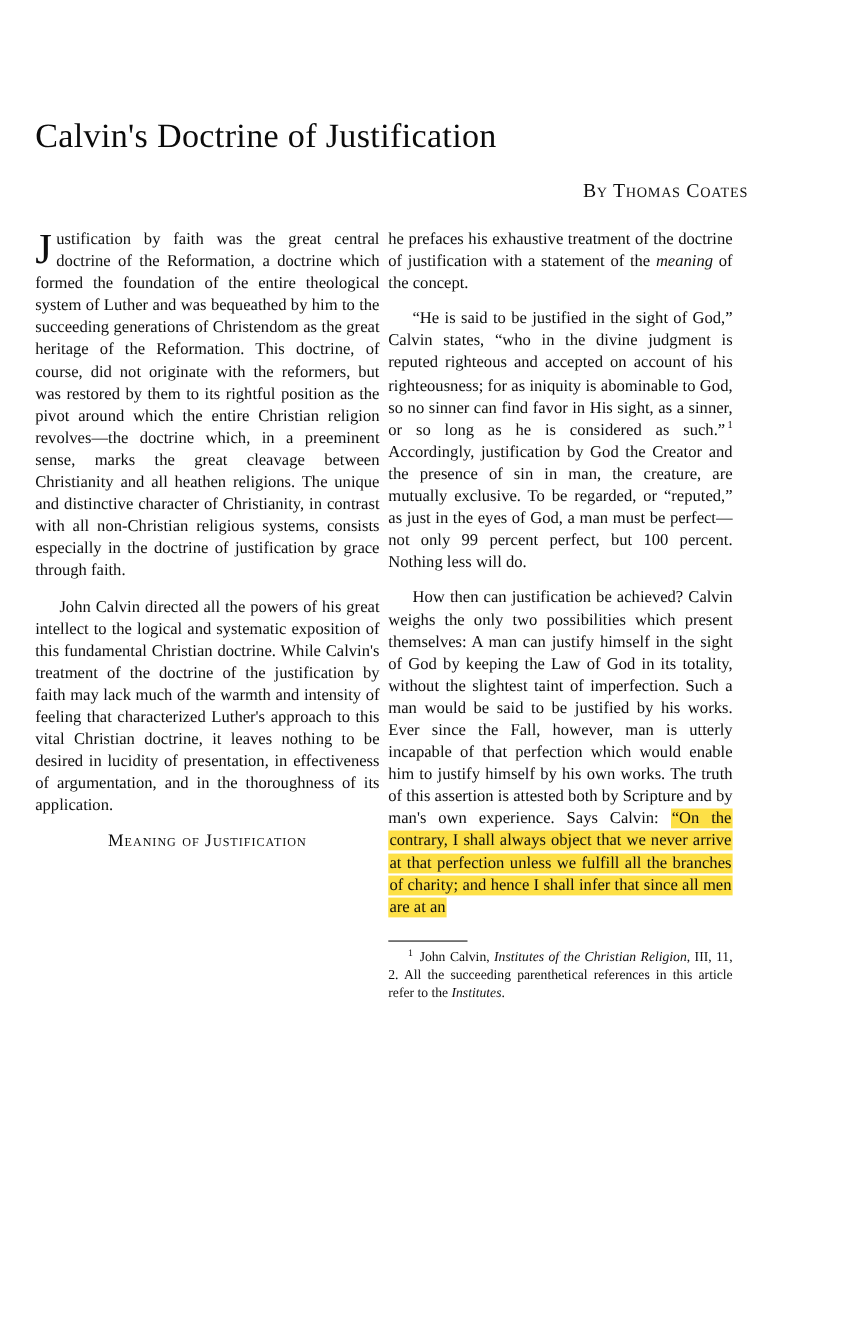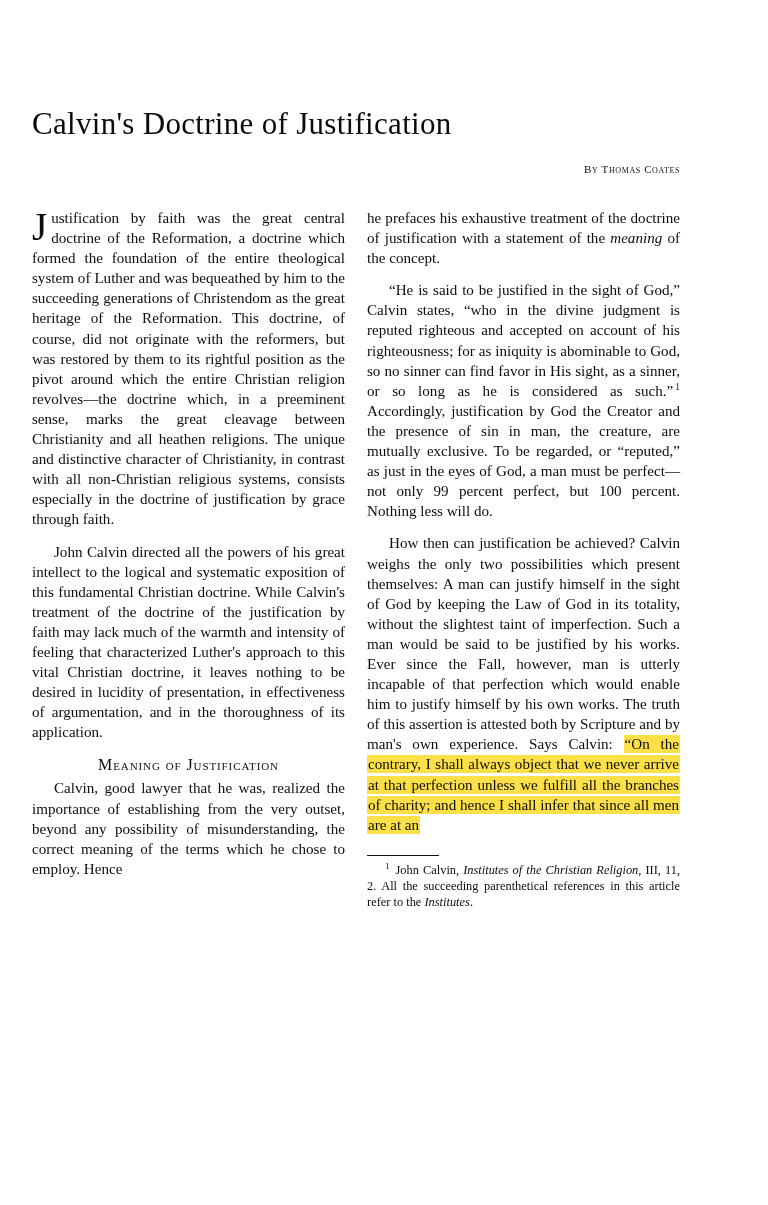--- a/index.html
+++ b/index.html
@@ -37,21 +37,21 @@
     font-size: 31px;
     font-weight: 400;
     letter-spacing: 0.3px;
     line-height: 1.05;
     margin: 0;
     color: #0b0b0b;
   }
   .byline {
     text-align: right;
     margin-top: 22px;
-    font-size: 11px;
+    font-size: 18px;
     font-variant: small-caps;
     letter-spacing: 0.6px;
     color: #111;
   }
   .byline .by {
     font-variant: small-caps;
   }
 
   
   .columns {
@@ -60,21 +60,21 @@
     top: 208px;
     width: 648px;
     height: 880px;
   }
   .col {
     position: absolute;
     top: 0;
     width: 313px;
   }
   .col-left  { left: 0px; }
-  .col-right { left: 335px; }
+  .col-right { left: 321px; }
 
   p.body {
     margin: 0;
     font-size: 15.1px;
     line-height: 20.1px;
     text-align: justify;
     text-indent: 22px;
     hyphens: auto;
     -webkit-hyphens: auto;
     color: #0d0d0d;
@@ -164,21 +164,20 @@
   <div class="columns">
 
     <div class="col col-left">
 
       <p class="body first"><span class="dropcap">J</span><span>ustification by faith was the great central doctrine of the Reformation, a doctrine which formed the foundation of the entire theological system of Luther and was bequeathed by him to the succeeding generations of Christendom as the great heritage of the Reformation. This doctrine, of course, did not originate with the reformers, but was restored by them to its rightful position as the pivot around which the entire Christian religion revolves—the doctrine which, in a preeminent sense, marks the great cleavage between Christianity and all heathen religions. The unique and distinctive character of Christianity, in contrast with all non-Christian religious systems, consists especially in the doctrine of justification by grace through faith.</span></p>
 
       <p class="body">John Calvin directed all the powers of his great intellect to the logical and systematic exposition of this fundamental Christian doctrine. While Calvin's treatment of the doctrine of the justification by faith may lack much of the warmth and intensity of feeling that characterized Luther's approach to this vital Christian doctrine, it leaves nothing to be desired in lucidity of presentation, in effectiveness of argumentation, and in the thoroughness of its application.</p>
 
       <h2 class="section-head">Meaning of Justification</h2>
 
-      <p class="body">Calvin, good lawyer that he was, realized the importance of establishing from the very outset, beyond any possibility of misunderstanding, the correct meaning of the terms which he chose to employ. Hence</p>
     </div>
 
     <div class="col col-right">
 
       <p class="body first"><span>he prefaces his exhaustive treatment of the doctrine of justification with a statement of the </span><em class="it">meaning</em><span> of the concept.</span></p>
 
       <p class="body"><span>“He is said to be justified in the sight of God,” Calvin states, “who in the divine judgment is reputed righteous and accepted on account of his righteousness; for as iniquity is abominable to God, so no sinner can find favor in His sight, as a sinner, or so long as he is considered as such.”</span><sup class="fn">1</sup><span> Accordingly, justification by God the Creator and the presence of sin in man, the creature, are mutually exclusive. To be regarded, or “reputed,” as just in the eyes of God, a man must be perfect—not only 99 percent perfect, but 100 percent. Nothing less will do.</span></p>
 
       <p class="body"><span>How then can justification be achieved? Calvin weighs the only two possibilities which present themselves: A man can justify himself in the sight of God by keeping the Law of God in its totality, without the slightest taint of imperfection. Such a man would be said to be justified by his works. Ever since the Fall, however, man is utterly incapable of that perfection which would enable him to justify himself by his own works. The truth of this assertion is attested both by Scripture and by man's own experience. Says Calvin: </span><span class="hl">“On the contrary, I shall always object that we never arrive at that perfection unless we fulfill all the branches of charity; and hence I shall infer that since all men are at an</span></p>
 

